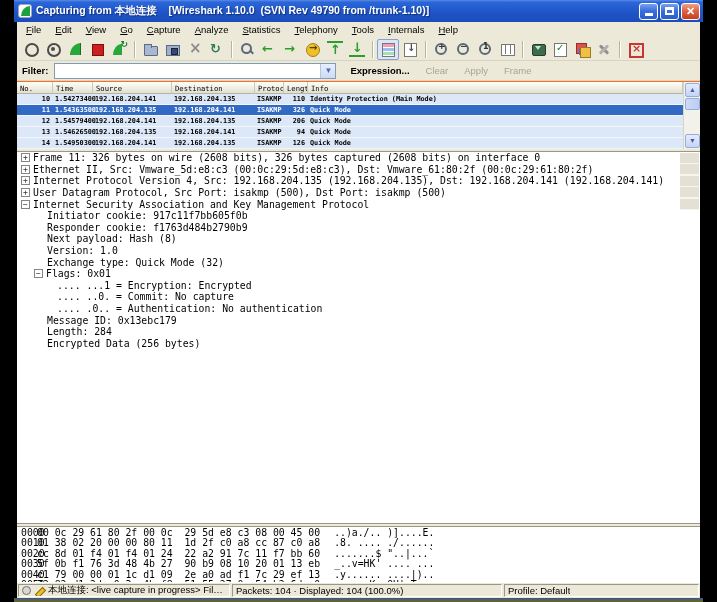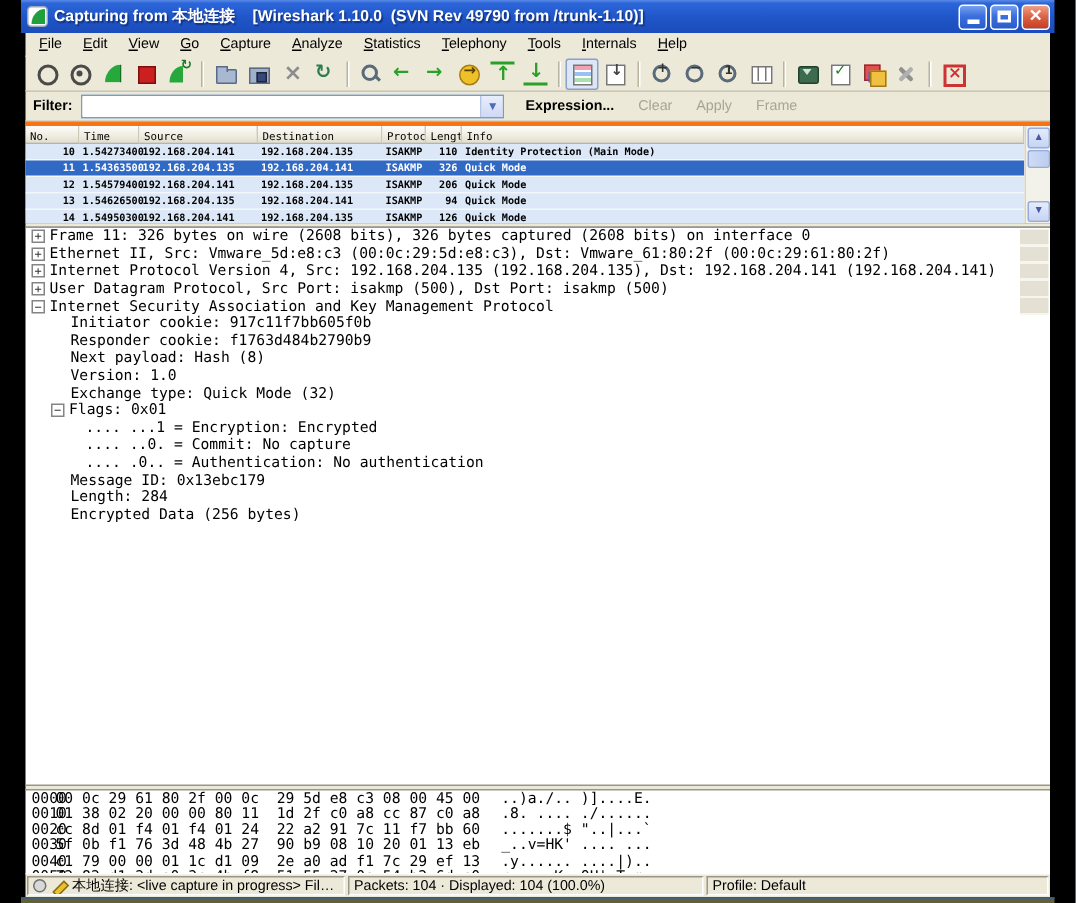--- a/index.html
+++ b/index.html
@@ -83,21 +83,21 @@
   .filterbar{height:20px;background:#ece9d8;display:flex;align-items:center;padding-left:5px;border-bottom:1px solid #d8d4c4}
   .filter-label{font-size:9.5px;font-weight:bold;margin-right:6px}
   .filter-combo{width:282px;height:16px;background:#fff;border:1px solid #7f9db9;display:flex;align-items:center;position:relative}
   .filter-input{flex:1;border:none;outline:none;height:12px;font-size:9.5px;padding:0 2px;font-family:"DejaVu Sans Mono",monospace}
   .combo-arrow{width:15px;height:14px;margin-right:0;background:linear-gradient(180deg,#e8eefc,#cfd9f3);border-left:1px solid #b4c4e4;
     color:#4a6cbc;font-size:8px;text-align:center;line-height:14px}
   .filter-btn{font-size:9.5px;font-weight:bold;color:#000;padding:2px 8px}
   .filter-btn.disabled{color:#a8a494;font-weight:normal}
 
   
-  .pkt-list{height:68px;background:#fff;position:relative;border-top:3px solid #f97316;overflow:hidden}
+  .pkt-list{height:68px;background:#fff;position:relative;border-top:1px solid #f97316;overflow:hidden}
   .pl-scroll-pad{margin-right:17px;height:100%;overflow:hidden}
   .pl-grid{display:grid;grid-template-columns:36px 40px 79px 83px 29px 24px 1fr;
     font-family:"DejaVu Sans Mono",monospace;font-size:6.8px;font-weight:bold}
   .pl-header{height:12px;align-items:stretch}
   .pl-header span{background:linear-gradient(180deg,#fefdfb,#efece0 60%,#e2dfd0);border-right:1px solid #cdc9b8;
     border-bottom:1px solid #b8b4a4;padding:2px 0 0 3px;font-weight:normal;font-size:7.2px;overflow:hidden;white-space:nowrap}
   .pl-row{height:11px;background:#dce8f7;border-bottom:1px solid #f3f7fc;align-items:center}
   .pl-row span{white-space:nowrap;overflow:visible;padding-left:2px;line-height:10px}
   .pl-row .c-no,.pl-row .c-len{text-align:right;padding-right:3px;padding-left:0}
   .pl-row.selected{background:#316ac5;color:#fff}
@@ -127,21 +127,21 @@
   .hexpane{height:56px;background:#fff;border-top:1px solid #9a9787;overflow:hidden;padding-top:1px}
   .hx-row{display:flex;height:10.4px;font-family:"DejaVu Sans Mono",monospace;font-size:9.8px;line-height:10.4px}
   .hx-off{width:20px;padding-left:4px;flex:0 0 auto}
   .hx-hex{white-space:pre;flex:0 0 auto}
   .hx-ascii{white-space:pre;margin-left:14px}
 
   
   .statusbar{height:16px;background:#ece9d8;border-top:1px solid #fff;display:flex;align-items:stretch;padding:1px 1px;gap:2px;font-size:9.5px}
   .st-panel{border:1px solid;border-color:#9a9787 #fff #fff #9a9787;display:flex;align-items:center;padding:0 3px;overflow:hidden;white-space:nowrap}
   .st-left{width:212px}
-  .st-mid{width:237px}
+  .st-mid{width:270px}
   .st-right{flex:1}
   .st-ic-expert{width:9px;height:9px;border-radius:50%;border:1px solid #707070;background:#d8d8d8;margin-right:3px;flex:0 0 auto}
   .st-ic-pencil{width:10px;height:10px;position:relative;margin-right:4px;flex:0 0 auto}
   .st-ic-pencil::before{content:"";position:absolute;left:1px;top:4px;width:9px;height:3px;background:#e8c030;border:1px solid #8a6d10;transform:rotate(-45deg)}
   .st-text{overflow:hidden;text-overflow:ellipsis}
 
   .bottom-strip{height:4px;margin:0 -3px;background:#5e6234;border-top:1px solid #2f55b8}
 </style>
 </head>
 <body>

